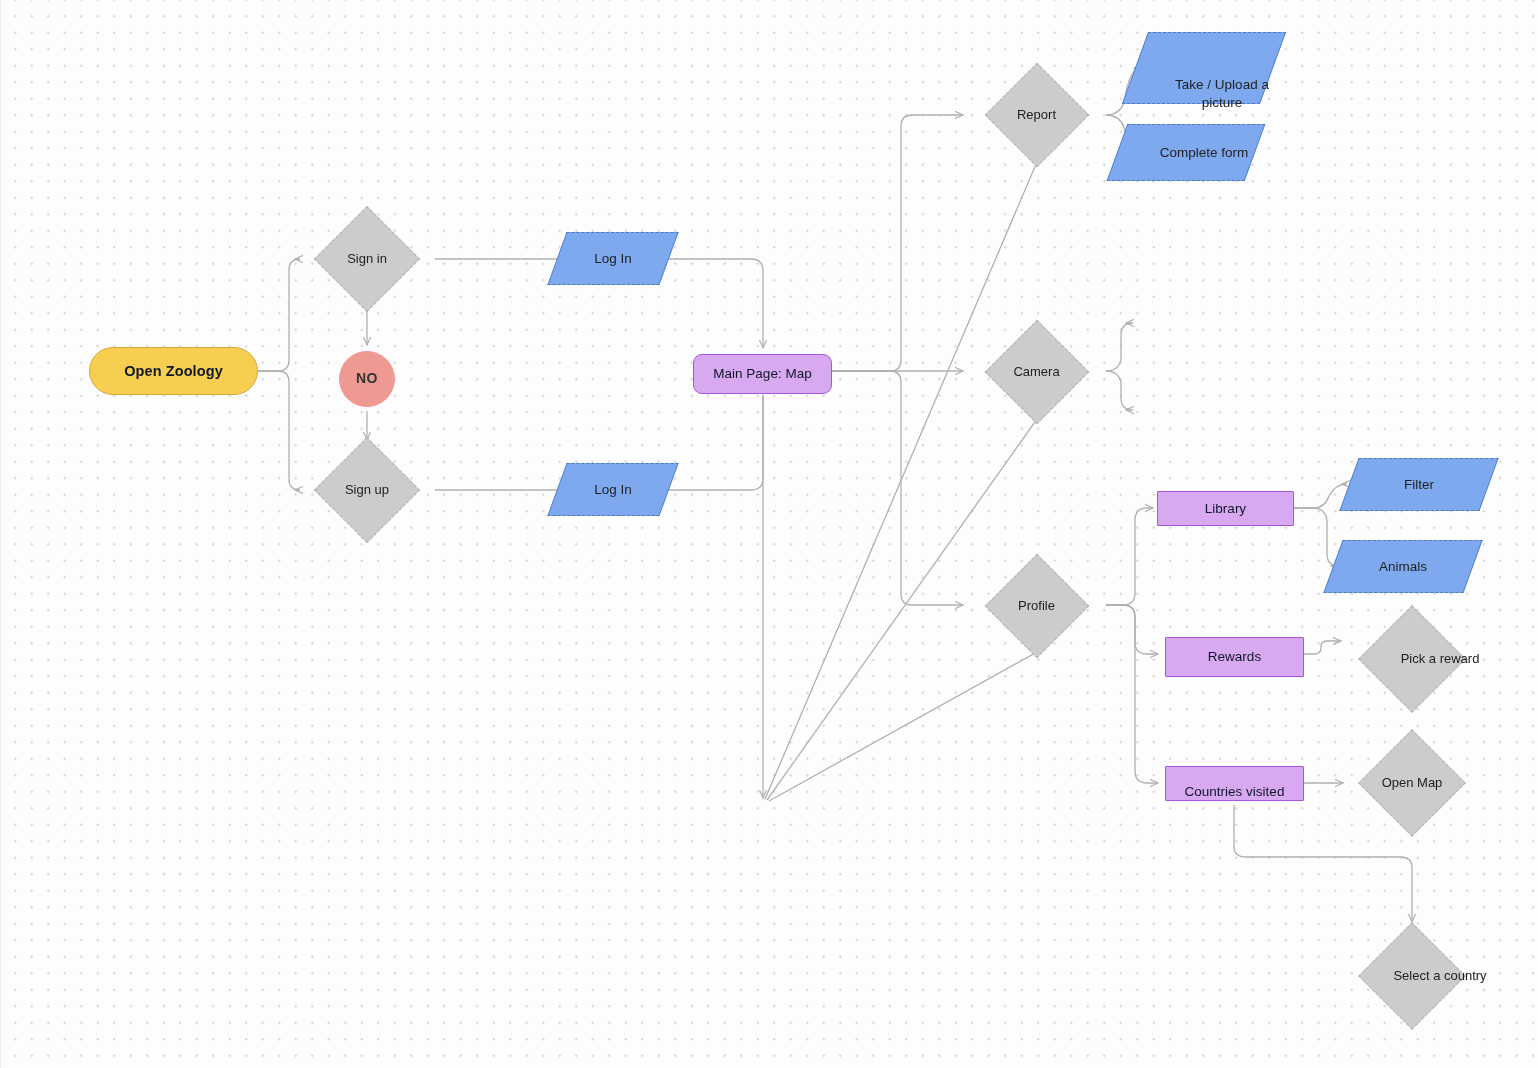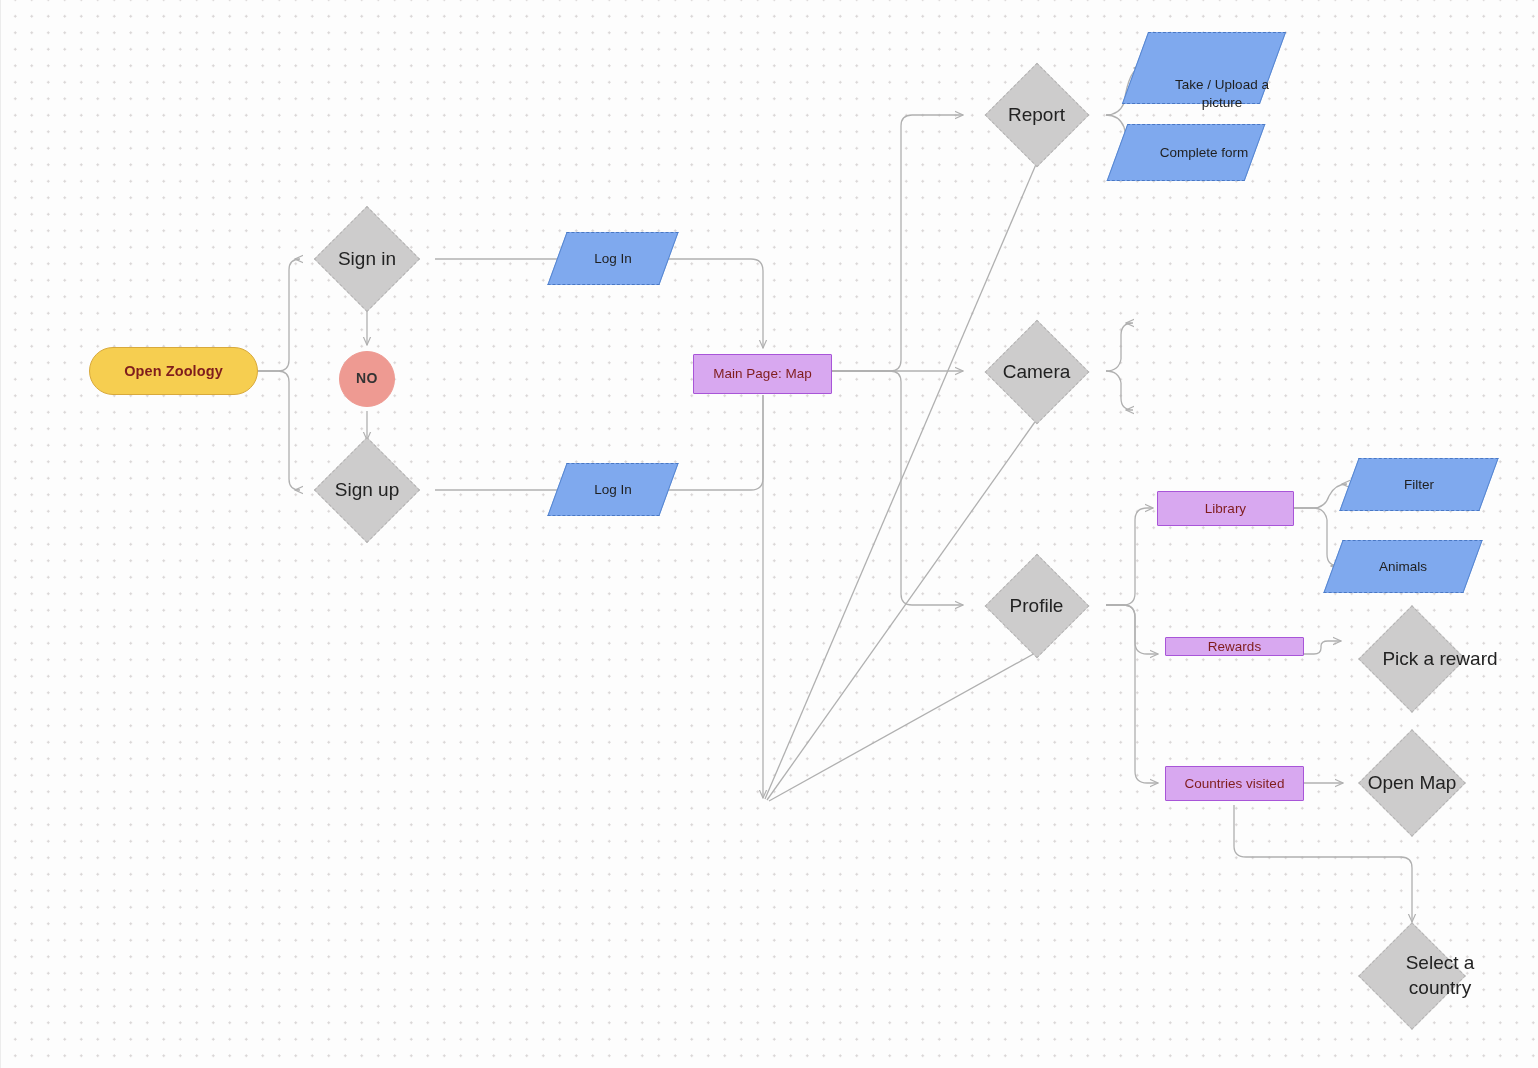--- a/index.html
+++ b/index.html
@@ -28,21 +28,21 @@
     height: 1068px;
     pointer-events: none;
   }
   .node {
     position: absolute;
     display: flex;
     align-items: center;
     justify-content: center;
     text-align: center;
     box-sizing: border-box;
-    color: #7f1d1d;
+    color: #0f172a;
     line-height: 1.28;
   }
 
   
   .pill {
     border-radius: 999px;
     font-size: 14.5px;
     font-weight: bold;
     letter-spacing: 0.1px;
   }
@@ -70,21 +70,21 @@
   }
   .diamond-label {
     position: absolute;
     left: 0; top: 0;
     width: 100%;
     height: 100%;
     display: flex;
     align-items: center;
     justify-content: center;
     text-align: center;
-    font-size: 19px;
+    font-size: 13px;
     color: #222;
     line-height: 1.3;
   }
 
   
   .circle {
     border-radius: 50%;
     background: #EE9A92;
     border: 1.4px solid #EE9A92;
     font-size: 14px;
@@ -217,21 +217,21 @@
   <div class="para-wrap" style="left:556px; top:232px; width:112px; height:53px;">
     <div class="para-shape"></div>
     <div class="para-label">Log In</div>
   </div>
 
   <div class="para-wrap" style="left:556px; top:463px; width:112px; height:53px;">
     <div class="para-shape"></div>
     <div class="para-label">Log In</div>
   </div>
 
-  <div class="node rect" style="left:692px; top:354px; width:139px; height:40px;">
+  <div class="node rect" style="left:692px; top:354px; width:139px; height:40px;border-radius:9px;">
     <span>Main Page: Map</span>
   </div>
 
   <div class="diamond-wrap" style="left:966px; top:63px; width:139px; height:104px;">
     <div class="diamond-shape" style="width:74px; height:74px;"></div>
     <div class="diamond-label">Report</div>
   </div>
 
   <div class="para-wrap" style="left:1134px; top:32px; width:138px; height:72px;">
     <div class="para-shape"></div>
@@ -262,30 +262,30 @@
   <div class="para-wrap" style="left:1348px; top:458px; width:140px; height:53px;">
     <div class="para-shape"></div>
     <div class="para-label">Filter</div>
   </div>
 
   <div class="para-wrap" style="left:1332px; top:540px; width:140px; height:53px;">
     <div class="para-shape"></div>
     <div class="para-label">Animals</div>
   </div>
 
-  <div class="node rect" style="left:1164px; top:637px; width:139px; height:19px;">
+  <div class="node rect" style="left:1164px; top:637px; width:139px; height:40px;">
     <span>Rewards</span>
   </div>
 
   <div class="diamond-wrap" style="left:1344px; top:605px; width:134px; height:108px;">
     <div class="diamond-shape" style="width:76px; height:76px;"></div>
     <div class="diamond-label" style="padding:0 28px;">Pick a reward</div>
   </div>
 
-  <div class="node rect" style="left:1164px; top:766px; width:139px; height:35px;">
+  <div class="node rect" style="left:1164px; top:766px; width:139px; height:35px;align-items:flex-end;">
     <span>Countries visited</span>
   </div>
 
   <div class="diamond-wrap" style="left:1344px; top:729px; width:134px; height:108px;">
     <div class="diamond-shape" style="width:76px; height:76px;"></div>
     <div class="diamond-label">Open Map</div>
   </div>
 
   <div class="diamond-wrap" style="left:1344px; top:922px; width:134px; height:108px;">
     <div class="diamond-shape" style="width:76px; height:76px;"></div>

